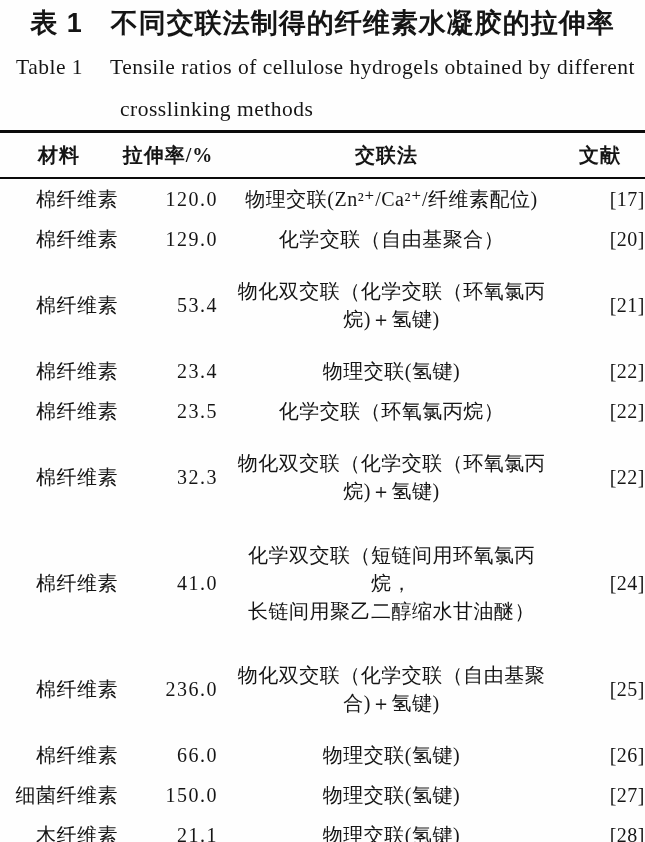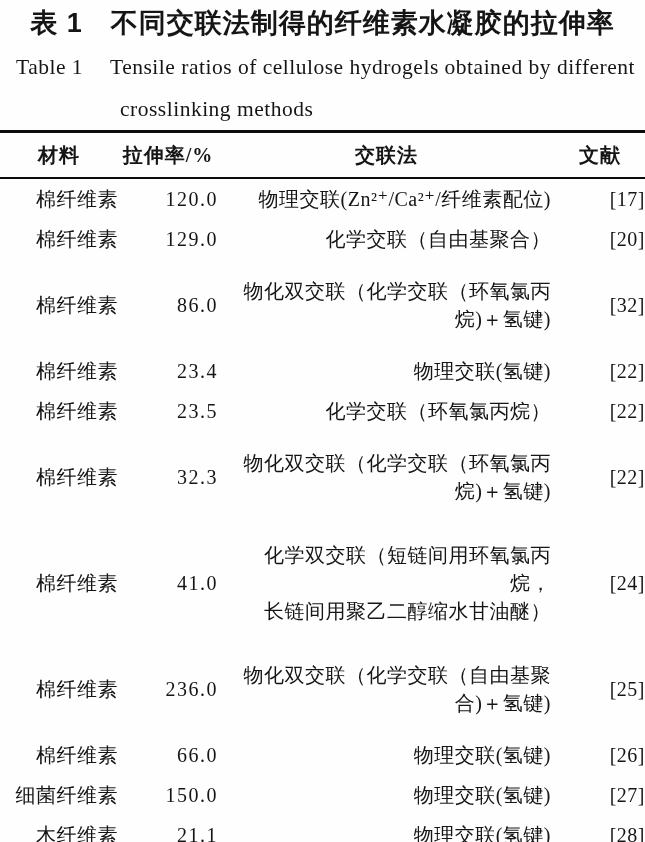--- a/index.html
+++ b/index.html
@@ -54,21 +54,21 @@
   }
   td {
     font-size: 20px;
     line-height: 28px;
     padding: 6px 0;
     text-align: right;
     vertical-align: middle;
     letter-spacing: 0.5px;
   }
   td.method {
-    text-align: right;
+    text-align: center;
     padding-left: 14px;
     padding-right: 4px;
     white-space: pre-line;
   }
   td.ratio { letter-spacing: 1.5px; }
   tr.tall td { padding-top: 18px; padding-bottom: 18px; }
 </style>
 </head>
 <body>
 
@@ -101,24 +101,24 @@
         <td>[17]</td>
       </tr>
       <tr>
         <td>棉纤维素</td>
         <td class="ratio">129.0</td>
         <td class="method">化学交联（自由基聚合）</td>
         <td>[20]</td>
       </tr>
       <tr class="tall">
         <td>棉纤维素</td>
-        <td class="ratio">86.0</td>
+        <td class="ratio">53.4</td>
         <td class="method">物化双交联（化学交联（环氧氯丙
 烷)＋氢键)</td>
-        <td>[32]</td>
+        <td>[21]</td>
       </tr>
       <tr>
         <td>棉纤维素</td>
         <td class="ratio">23.4</td>
         <td class="method">物理交联(氢键)</td>
         <td>[22]</td>
       </tr>
       <tr>
         <td>棉纤维素</td>
         <td class="ratio">23.5</td>

